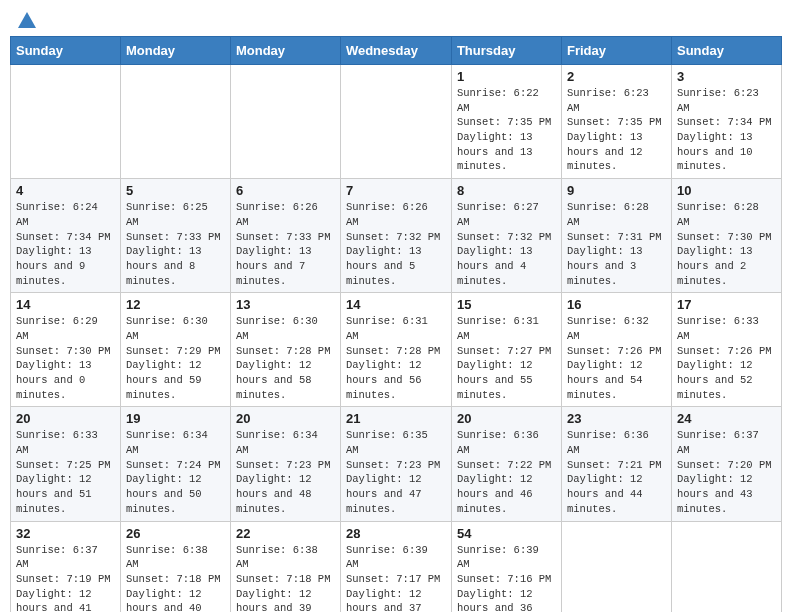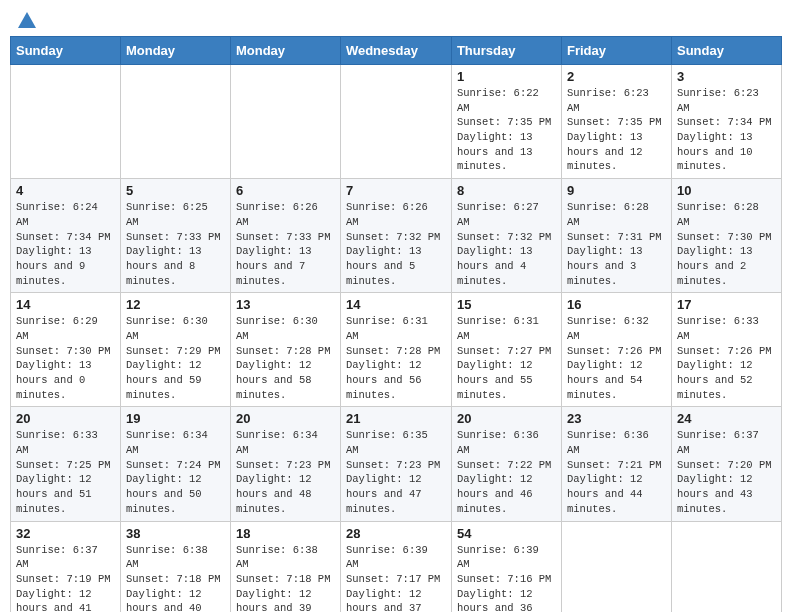--- a/index.html
+++ b/index.html
@@ -215,25 +215,25 @@
           <span class="day-number">24</span>
           <div class="day-info">Sunrise: 6:37 AM<br>Sunset: 7:20 PM<br>Daylight: 12 hours and 43 minutes.</div>
         </td>
       </tr>
       <tr>
         <td>
           <span class="day-number">32</span>
           <div class="day-info">Sunrise: 6:37 AM<br>Sunset: 7:19 PM<br>Daylight: 12 hours and 41 minutes.</div>
         </td>
         <td>
-          <span class="day-number">38</span>
+          <span class="day-number">26</span>
           <div class="day-info">Sunrise: 6:38 AM<br>Sunset: 7:18 PM<br>Daylight: 12 hours and 40 minutes.</div>
         </td>
         <td>
-          <span class="day-number">18</span>
+          <span class="day-number">22</span>
           <div class="day-info">Sunrise: 6:38 AM<br>Sunset: 7:18 PM<br>Daylight: 12 hours and 39 minutes.</div>
         </td>
         <td>
           <span class="day-number">28</span>
           <div class="day-info">Sunrise: 6:39 AM<br>Sunset: 7:17 PM<br>Daylight: 12 hours and 37 minutes.</div>
         </td>
         <td>
           <span class="day-number">54</span>
           <div class="day-info">Sunrise: 6:39 AM<br>Sunset: 7:16 PM<br>Daylight: 12 hours and 36 minutes.</div>
         </td>

